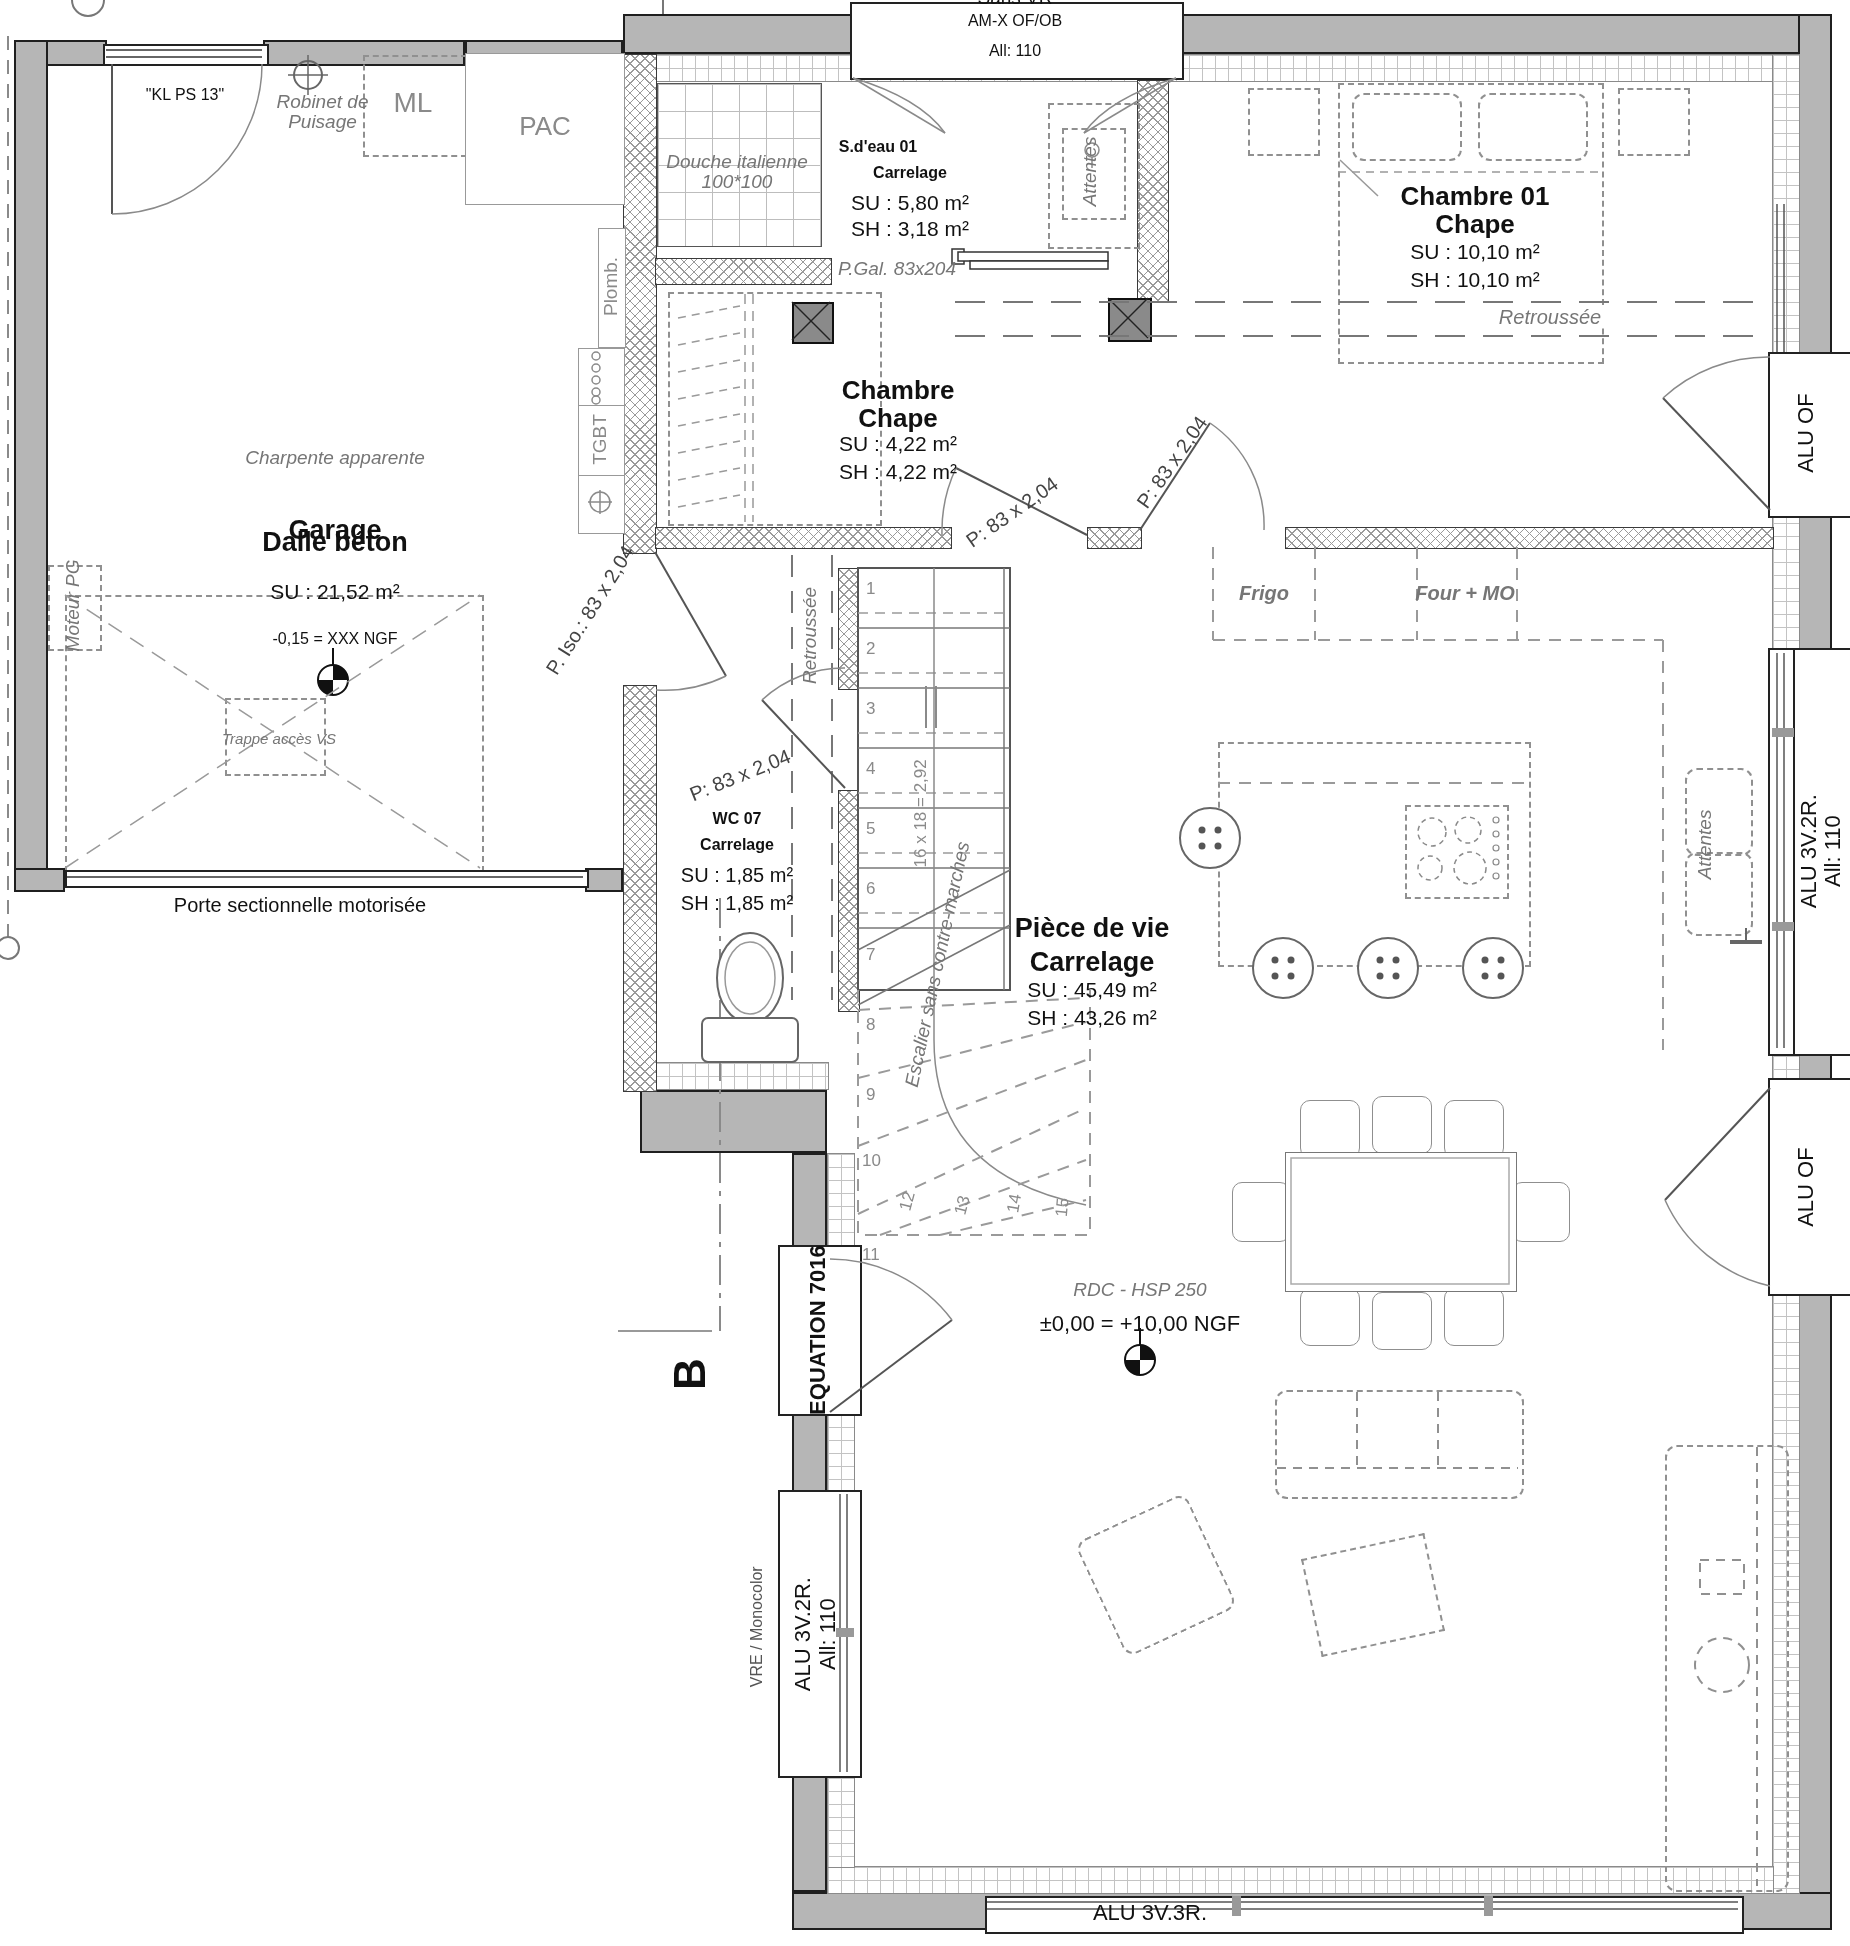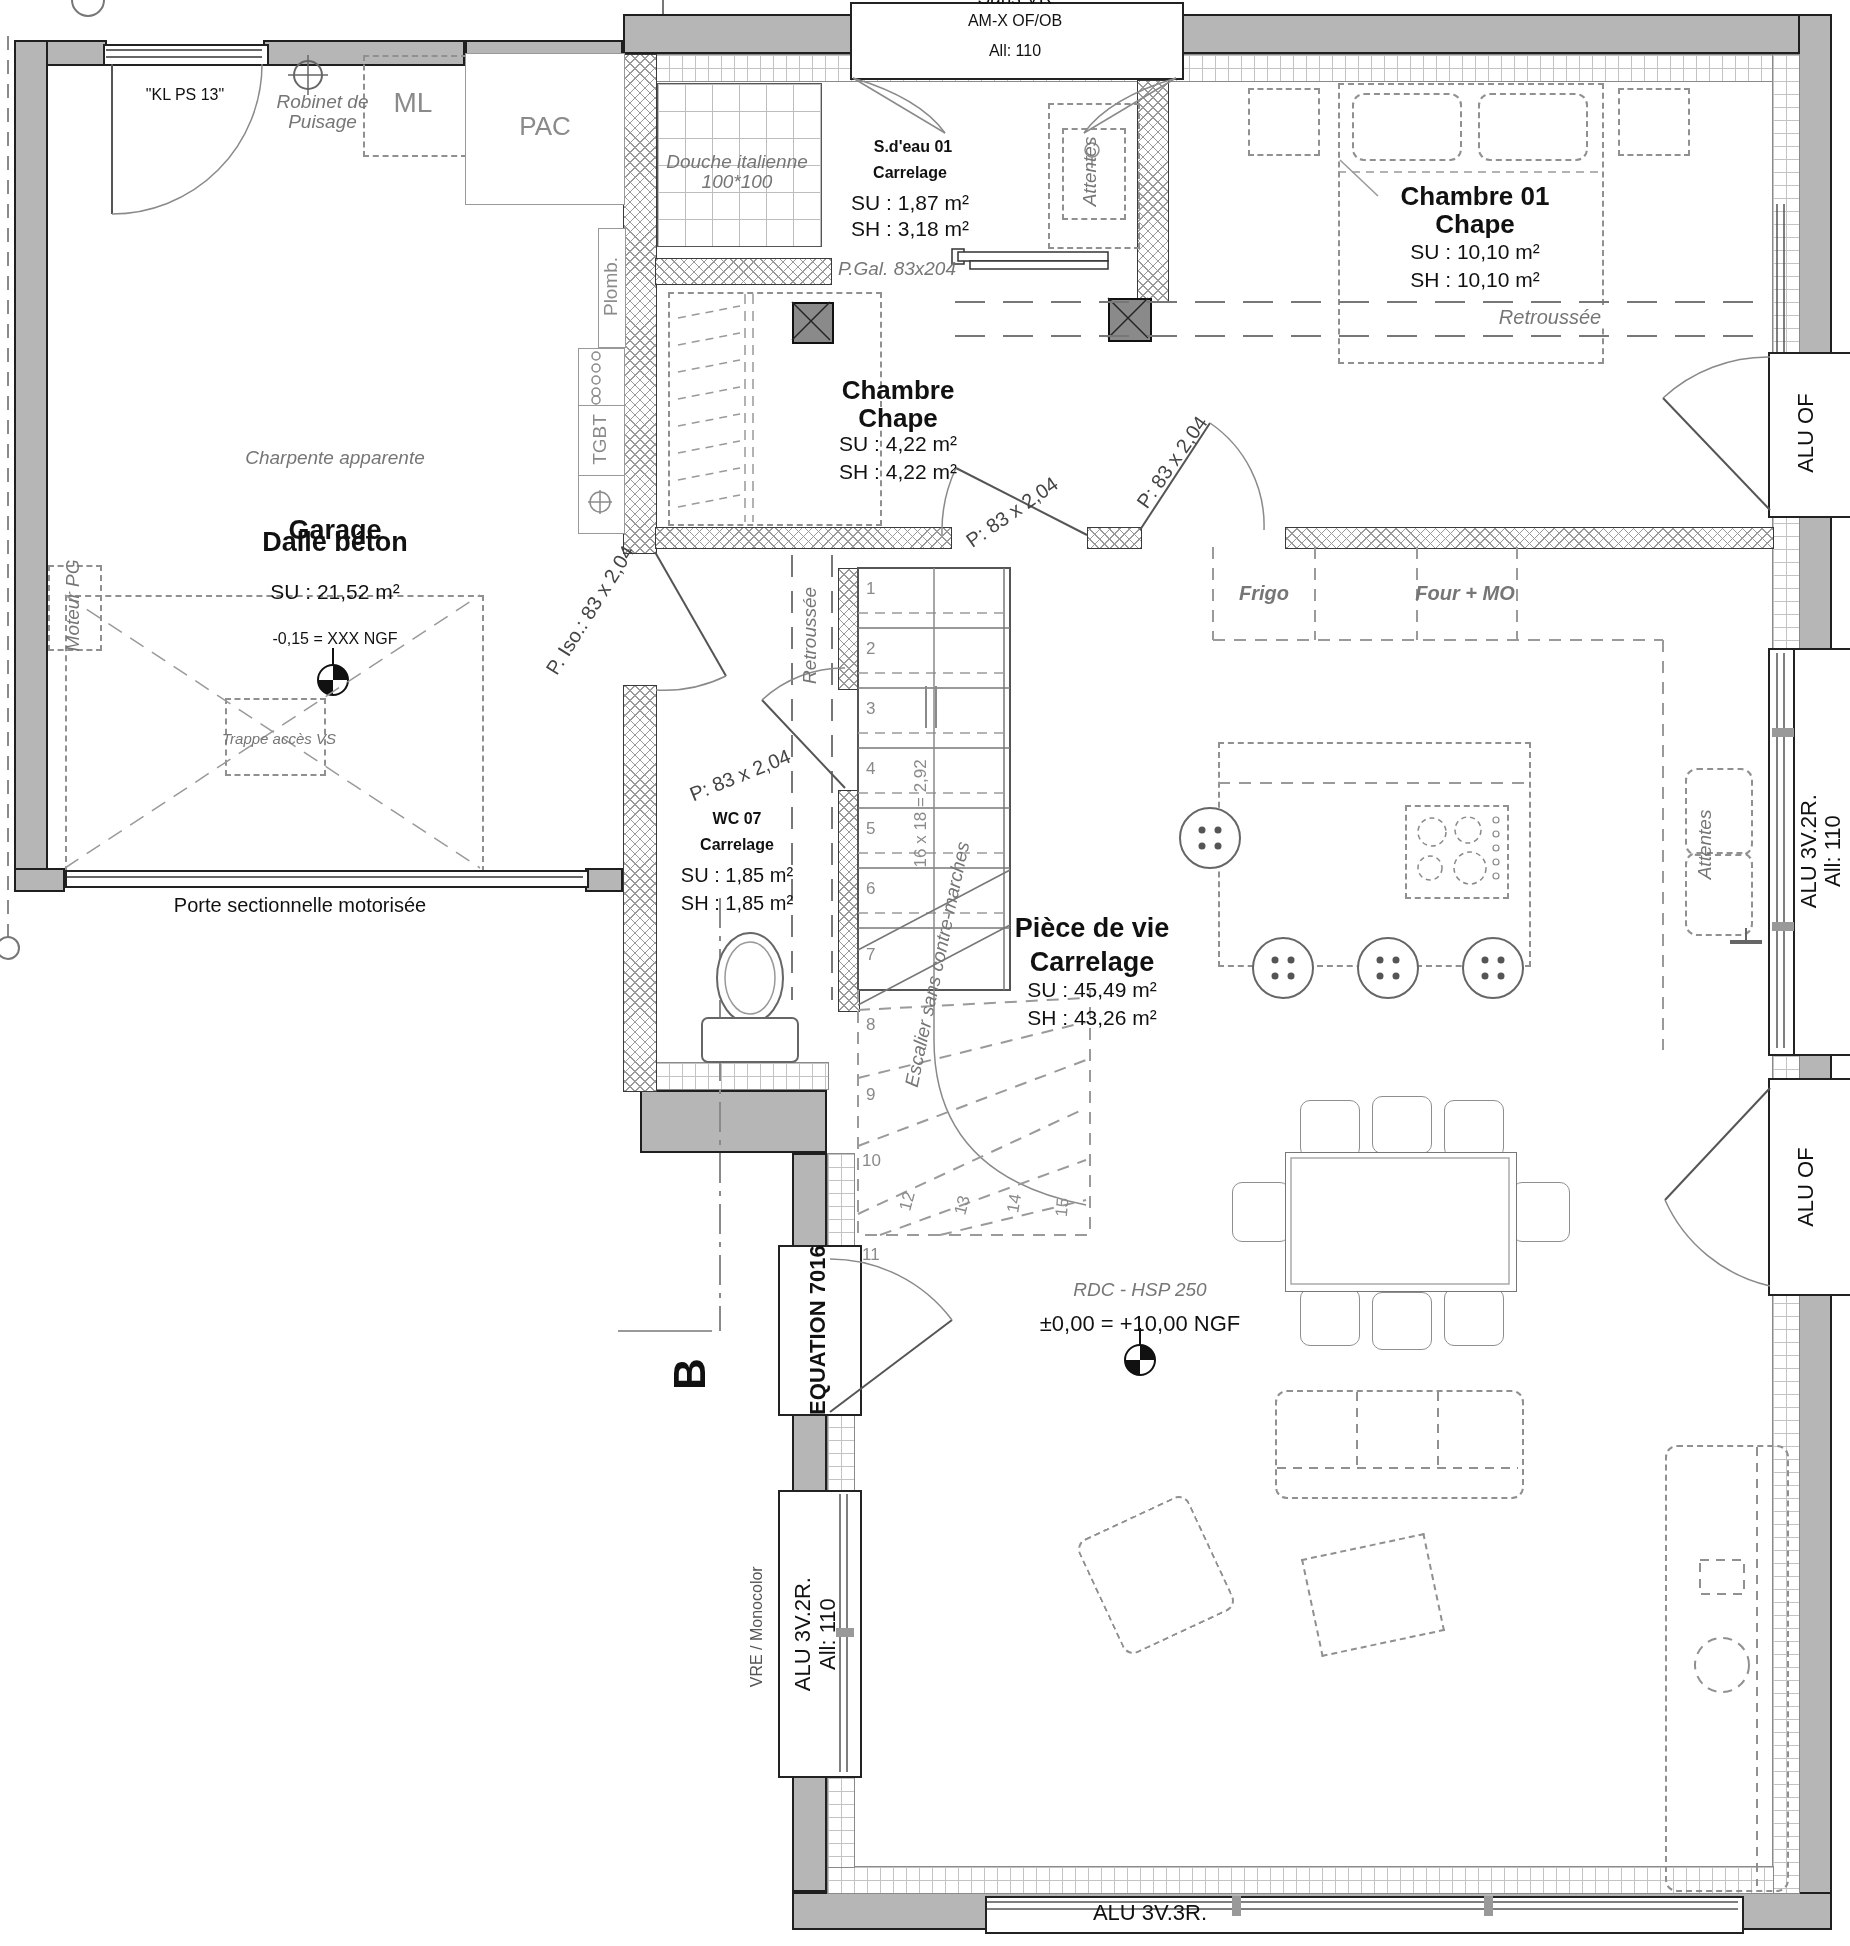--- a/index.html
+++ b/index.html
@@ -351,23 +351,23 @@
   <div class="t s19 i" style="left:270px;top:92px;width:105px">Robinet de</div>
   <div class="t s19 i" style="left:270px;top:112px;width:105px">Puisage</div>
   <div class="t s28 gy" style="left:378px;top:88px;width:70px">ML</div>
   <div class="t s26 gy" style="left:505px;top:112px;width:80px">PAC</div>
   <div class="t s19 gy" style="left:546px;top:276px;width:130px;transform:rotate(-90deg)">Plomb.</div>
   <div class="t s19 gy" style="left:535px;top:429px;width:130px;transform:rotate(-90deg)">TGBT</div>
   <div class="t s19 i" style="left:8px;top:595px;width:130px;transform:rotate(-90deg)">Moteur PG</div>
   <div class="t s15 i" style="left:222px;top:731px;width:102px">Trappe accès VS</div>
   <div class="t s20" style="left:170px;top:894px;width:260px">Porte sectionnelle motorisée</div>
 
-  <div class="t s24 b" style="left:823px;top:138px;width:180px">S.d'eau 01</div>
+  <div class="t s24 b" style="left:788px;top:138px;width:180px">S.d'eau 01</div>
   <div class="t s24 b" style="left:820px;top:164px;width:180px">Carrelage</div>
-  <div class="t s21" style="left:820px;top:191px;width:180px">SU : 1,87 m²</div>
+  <div class="t s21" style="left:820px;top:191px;width:180px">SU : 5,80 m²</div>
   <div class="t s21" style="left:820px;top:217px;width:180px">SH : 3,18 m²</div>
   <div class="t s19 i" style="left:662px;top:152px;width:150px">Douche italienne</div>
   <div class="t s19 i" style="left:662px;top:172px;width:150px">100*100</div>
   <div class="t s19 i" style="left:1025px;top:161px;width:130px;transform:rotate(-90deg)">Attentes</div>
   <div class="t s19 i" style="left:838px;top:259px;width:115px">P.Gal. 83x204</div>
 
   <div class="t s26 b" style="left:1375px;top:182px;width:200px">Chambre 01</div>
   <div class="t s26 b" style="left:1375px;top:210px;width:200px">Chape</div>
   <div class="t s21" style="left:1375px;top:240px;width:200px">SU : 10,10 m²</div>
   <div class="t s21" style="left:1375px;top:268px;width:200px">SH : 10,10 m²</div>

